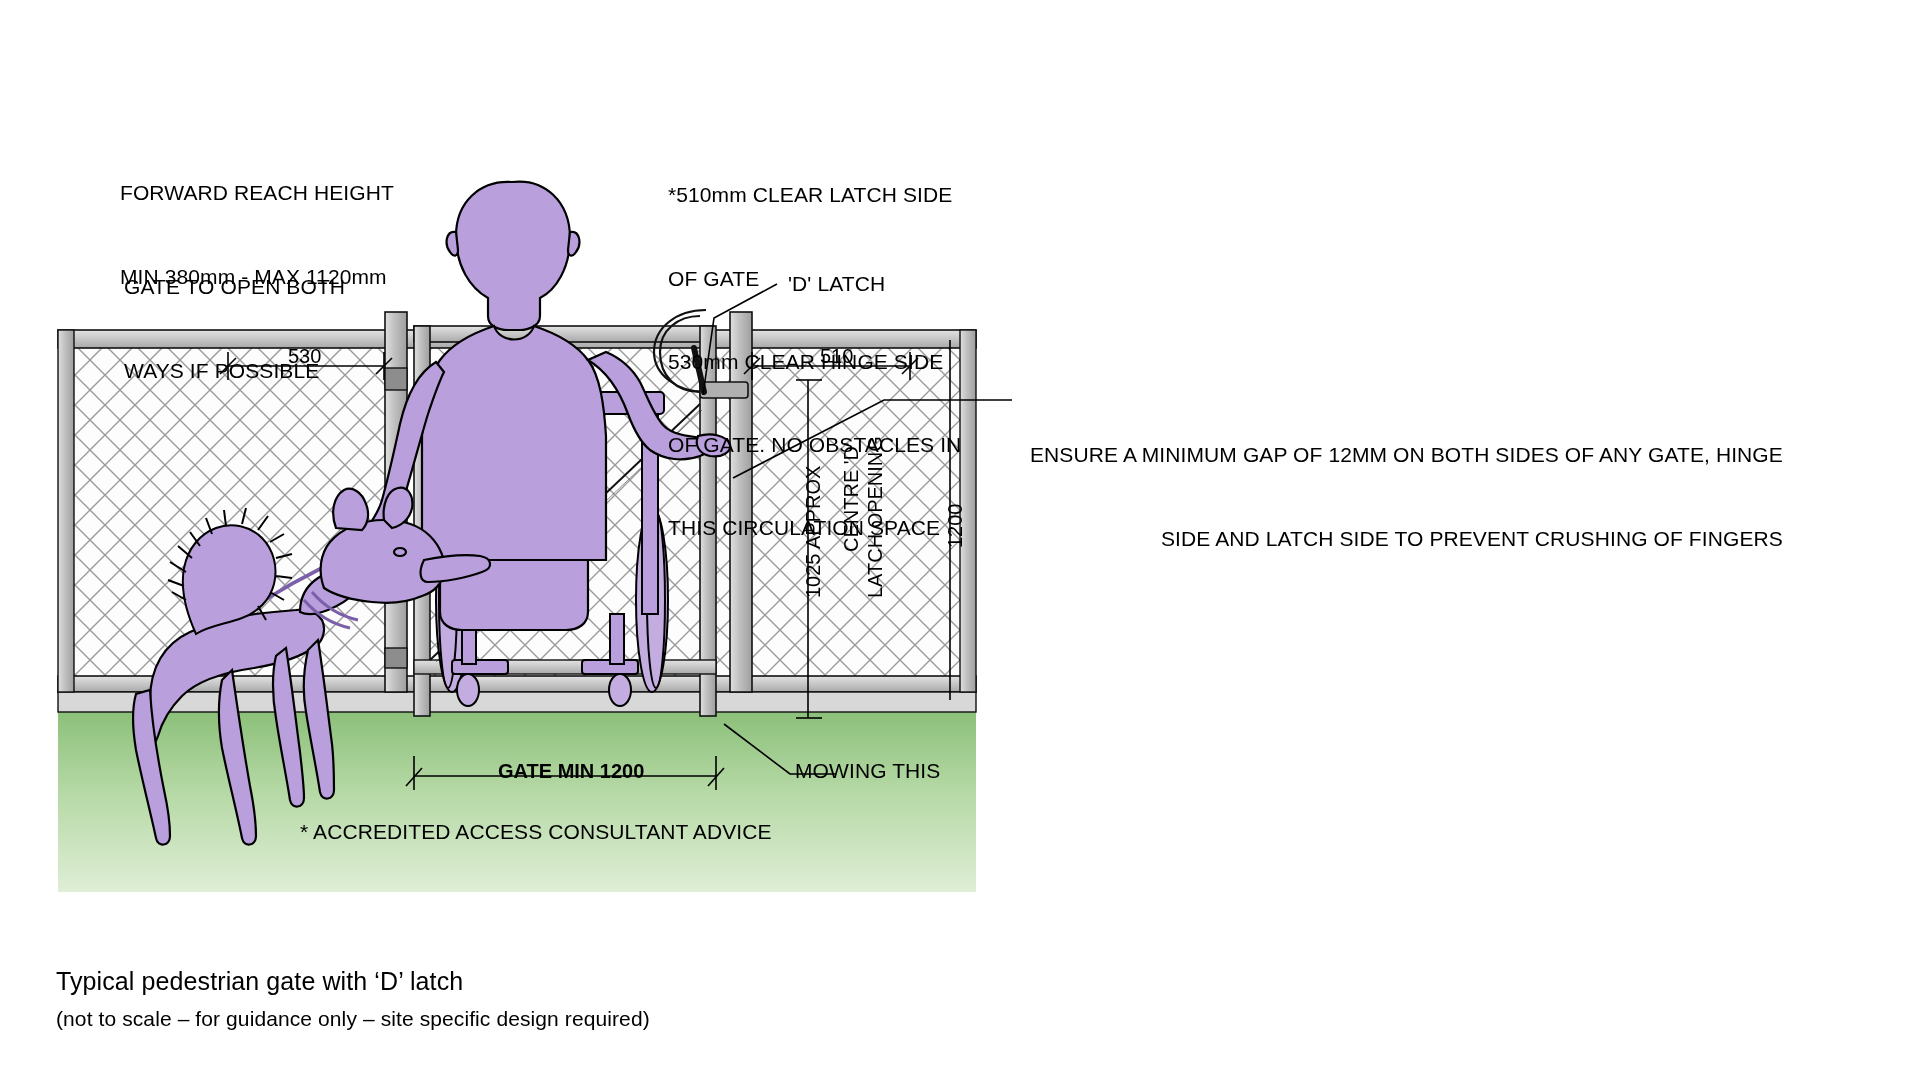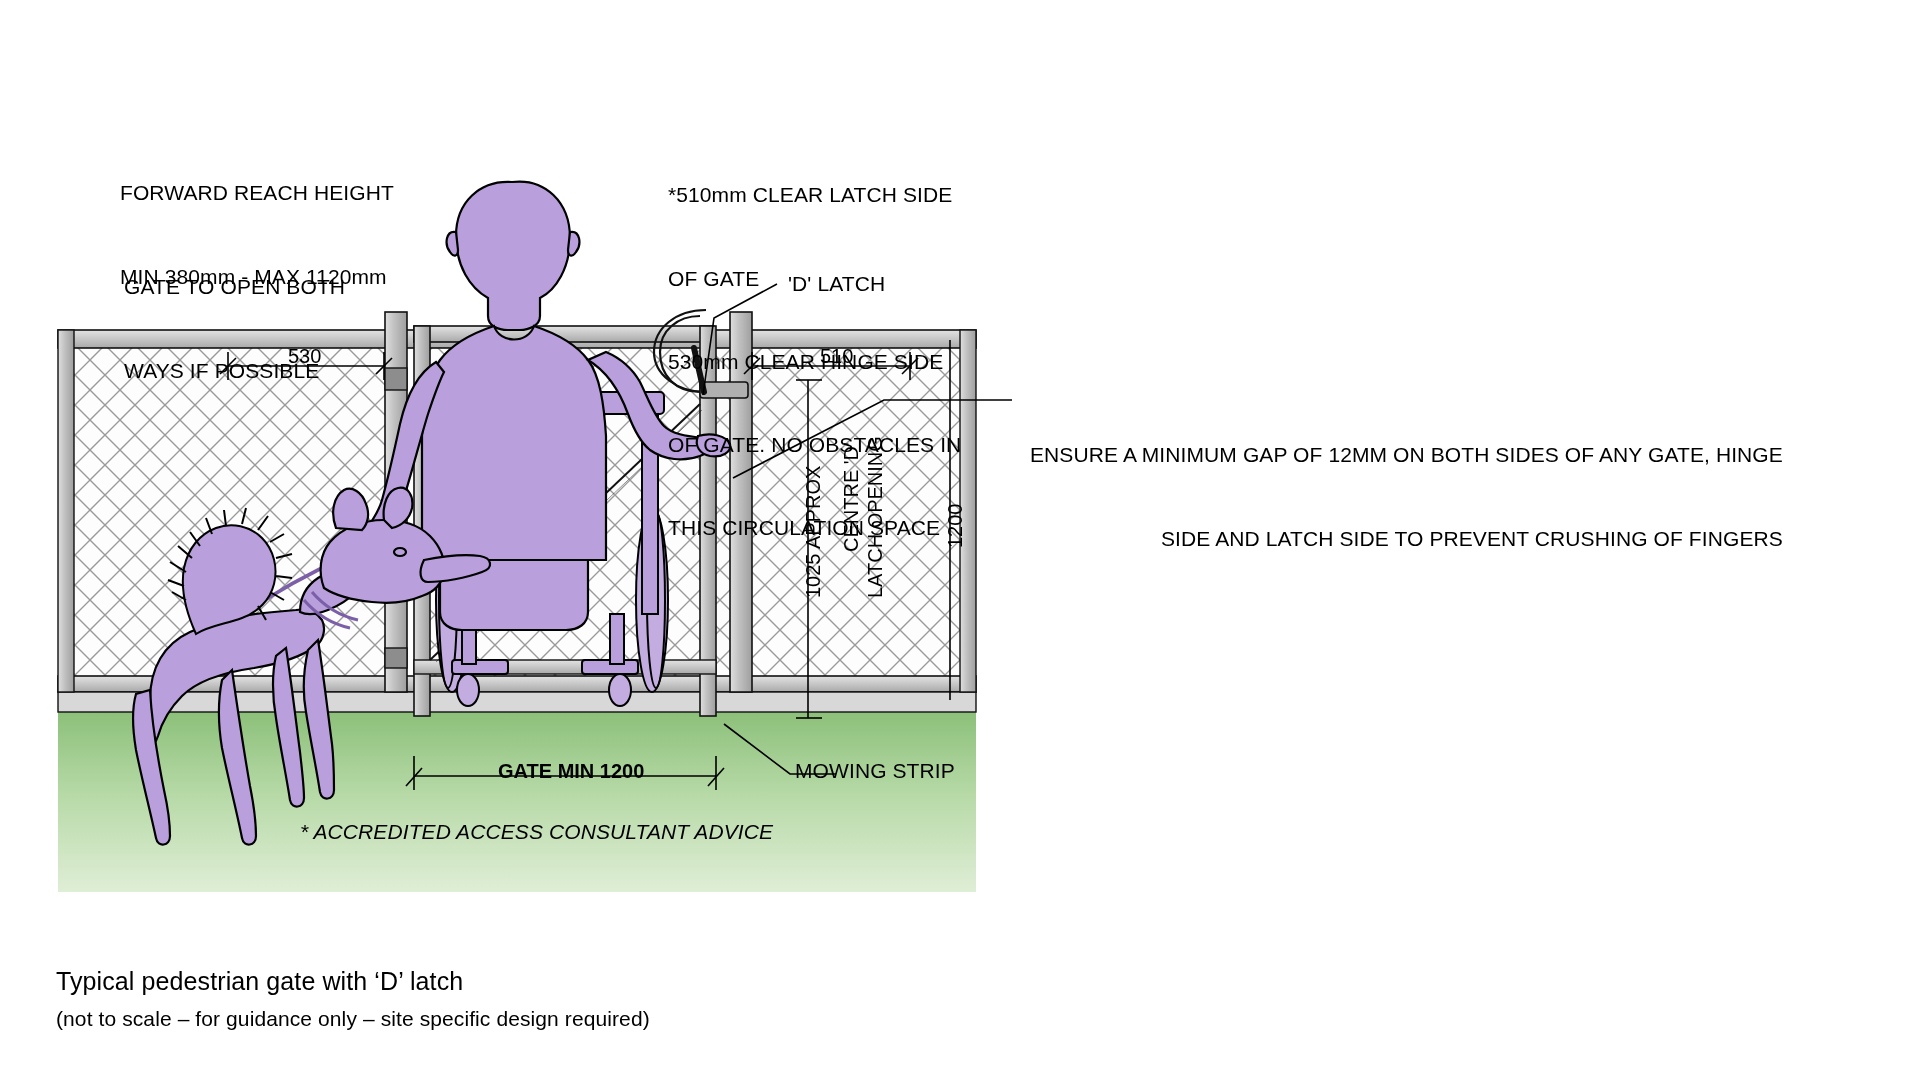--- a/index.html
+++ b/index.html
@@ -341,23 +341,23 @@
     <div>THIS CIRCULATION SPACE</div>
   </div>
 
   <div class="abs txt note" style="left:788px; top:270px;">'D' LATCH</div>
 
   <div class="abs txt note" style="left:1030px; top:386px;text-align:right;">
     <div>ENSURE A MINIMUM GAP OF 12MM ON BOTH SIDES OF ANY GATE, HINGE</div>
     <div>SIDE AND LATCH SIDE TO PREVENT CRUSHING OF FINGERS</div>
   </div>
 
-  <div class="abs txt note" style="left:795px; top:757px;">MOWING STRIP</div>
-
-  <div class="abs txt note" style="left:300px; top:818px;font-style:italic;">* ACCREDITED ACCESS CONSULTANT ADVICE</div>
+  <div class="abs txt note" style="left:795px; top:757px;">MOWING THIS</div>
+
+  <div class="abs txt note" style="left:300px; top:818px;">* ACCREDITED ACCESS CONSULTANT ADVICE</div>
 
   <div class="abs txt dimtext" style="left:288px; top:343px;">530</div>
 
   <div class="abs txt dimtext" style="left:820px; top:343px;">510</div>
 
   <div class="abs txt dimtext vert" style="left:800px; top:598px;">1025 APPROX</div>
 
   <div class="abs txt dimtext vert" style="left:838px; top:552px;">CENTRE 'D'</div>
 
   <div class="abs txt dimtext vert" style="left:862px; top:598px;">LATCH OPENING</div>

